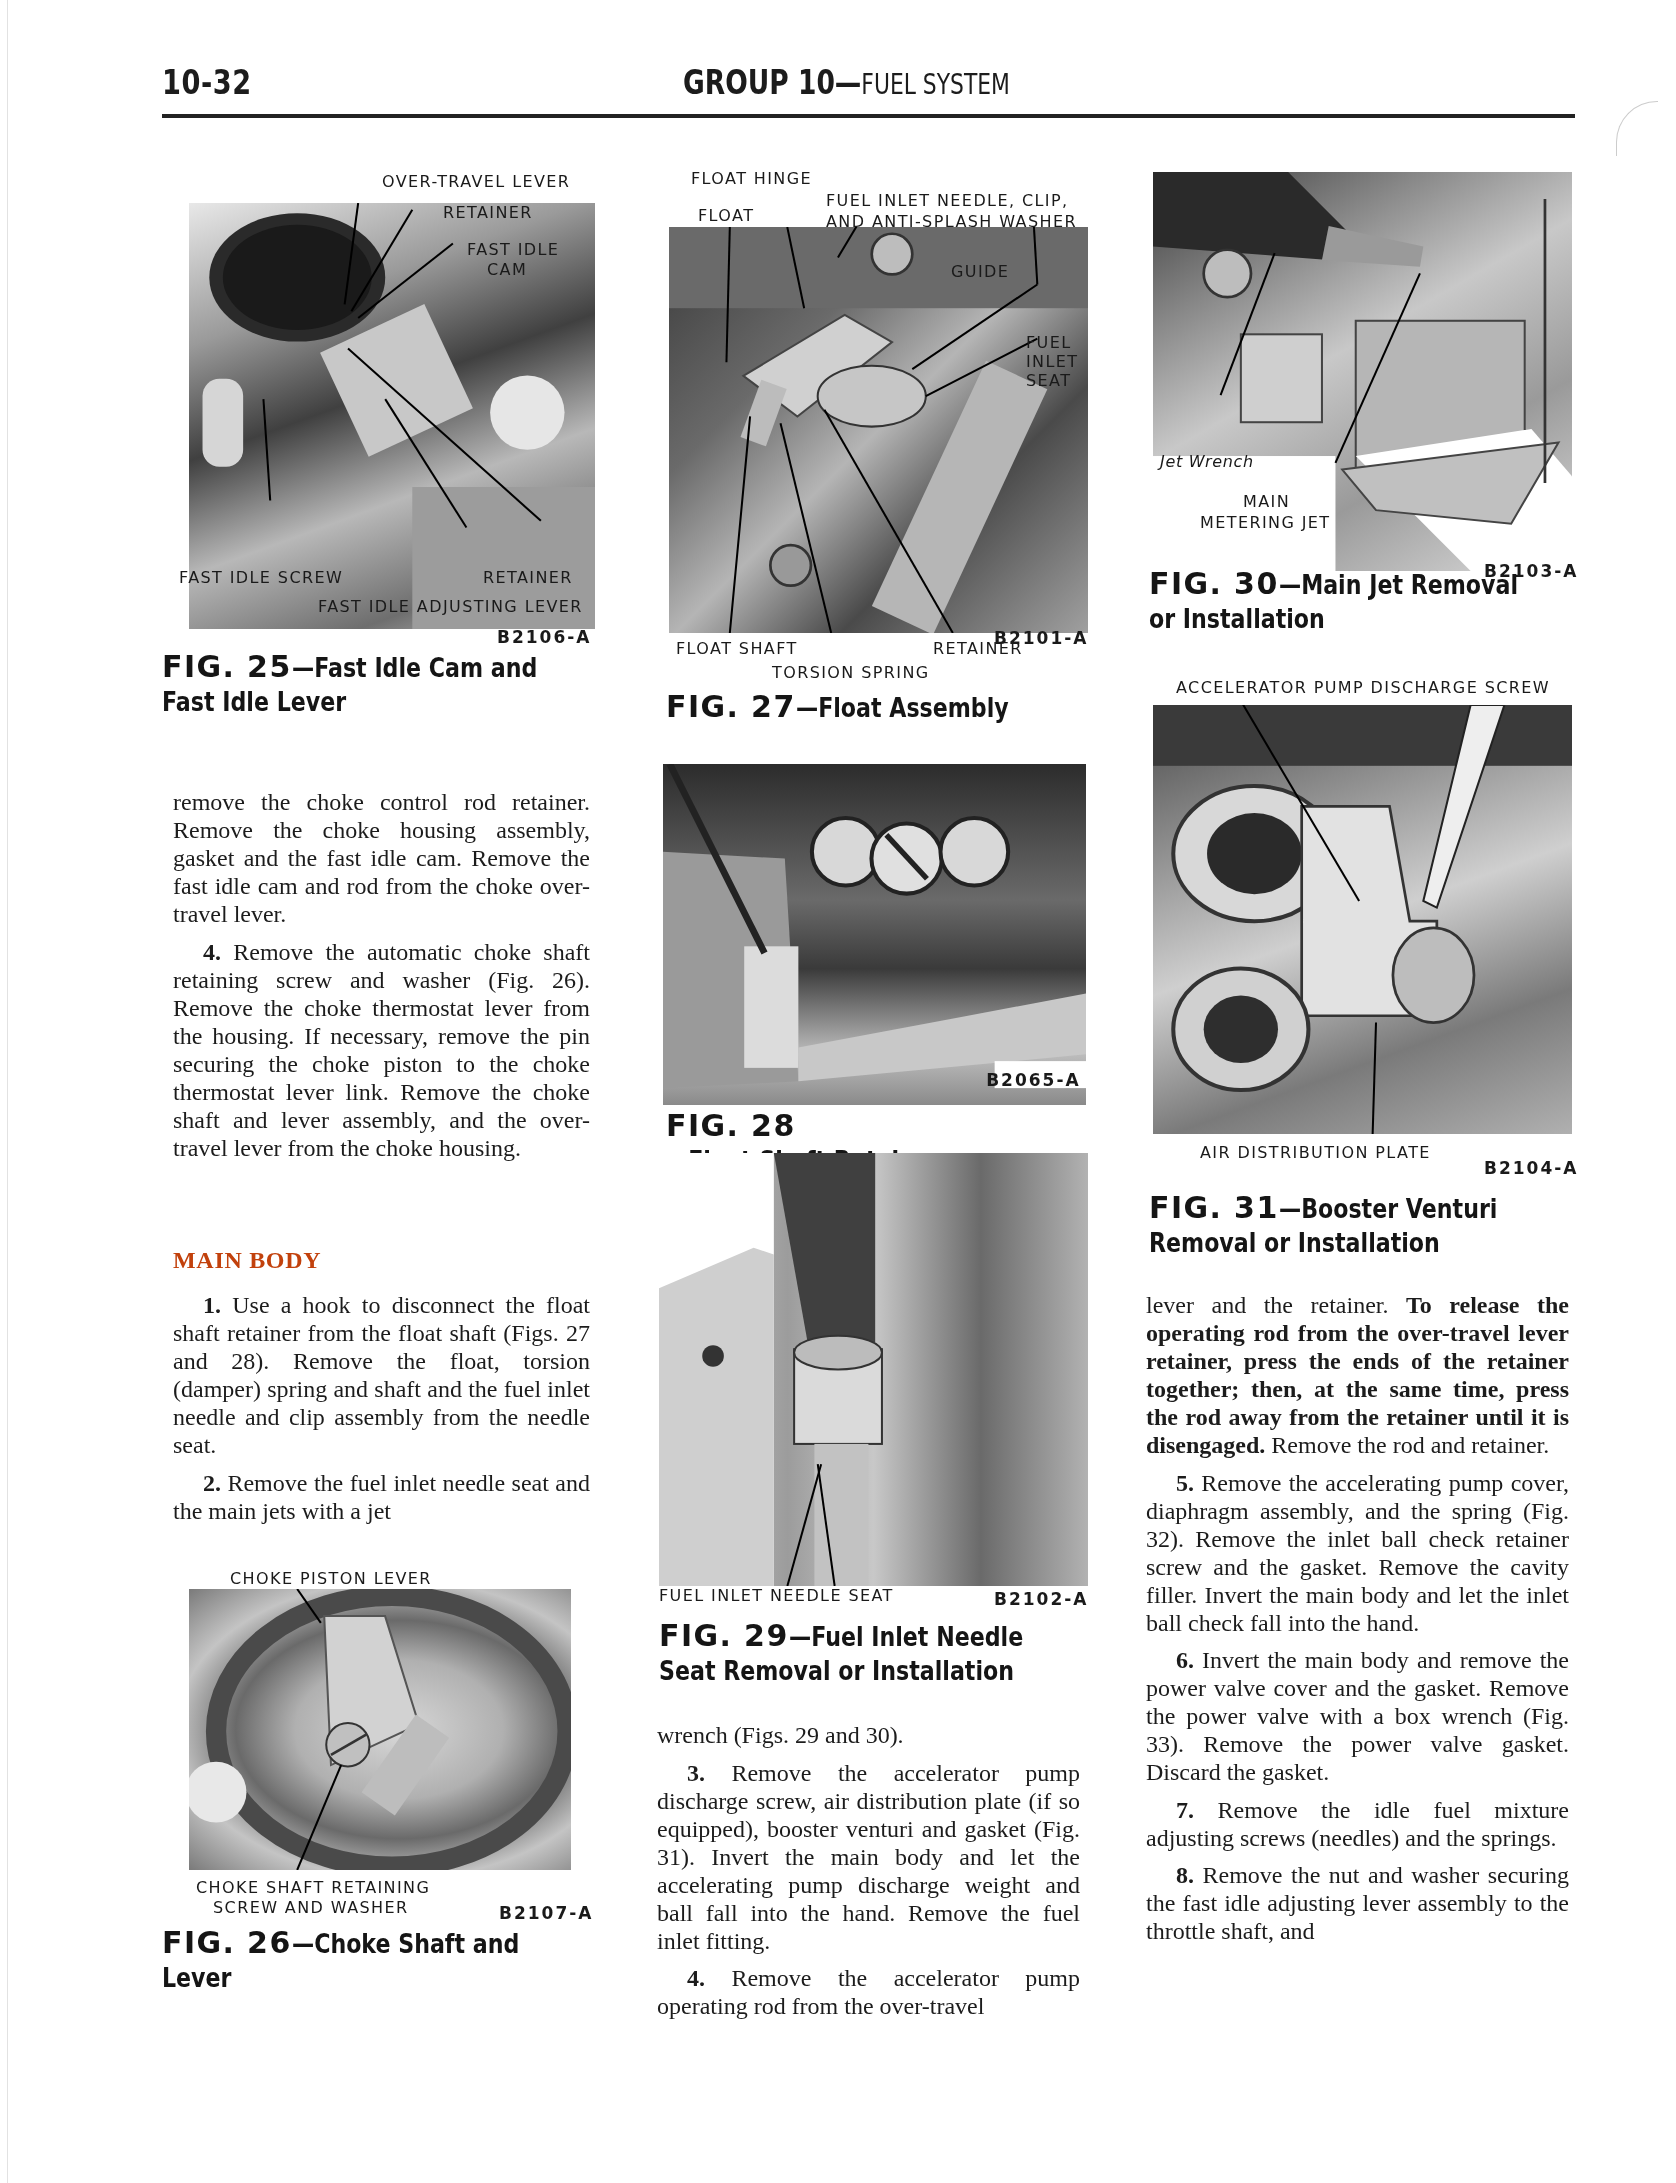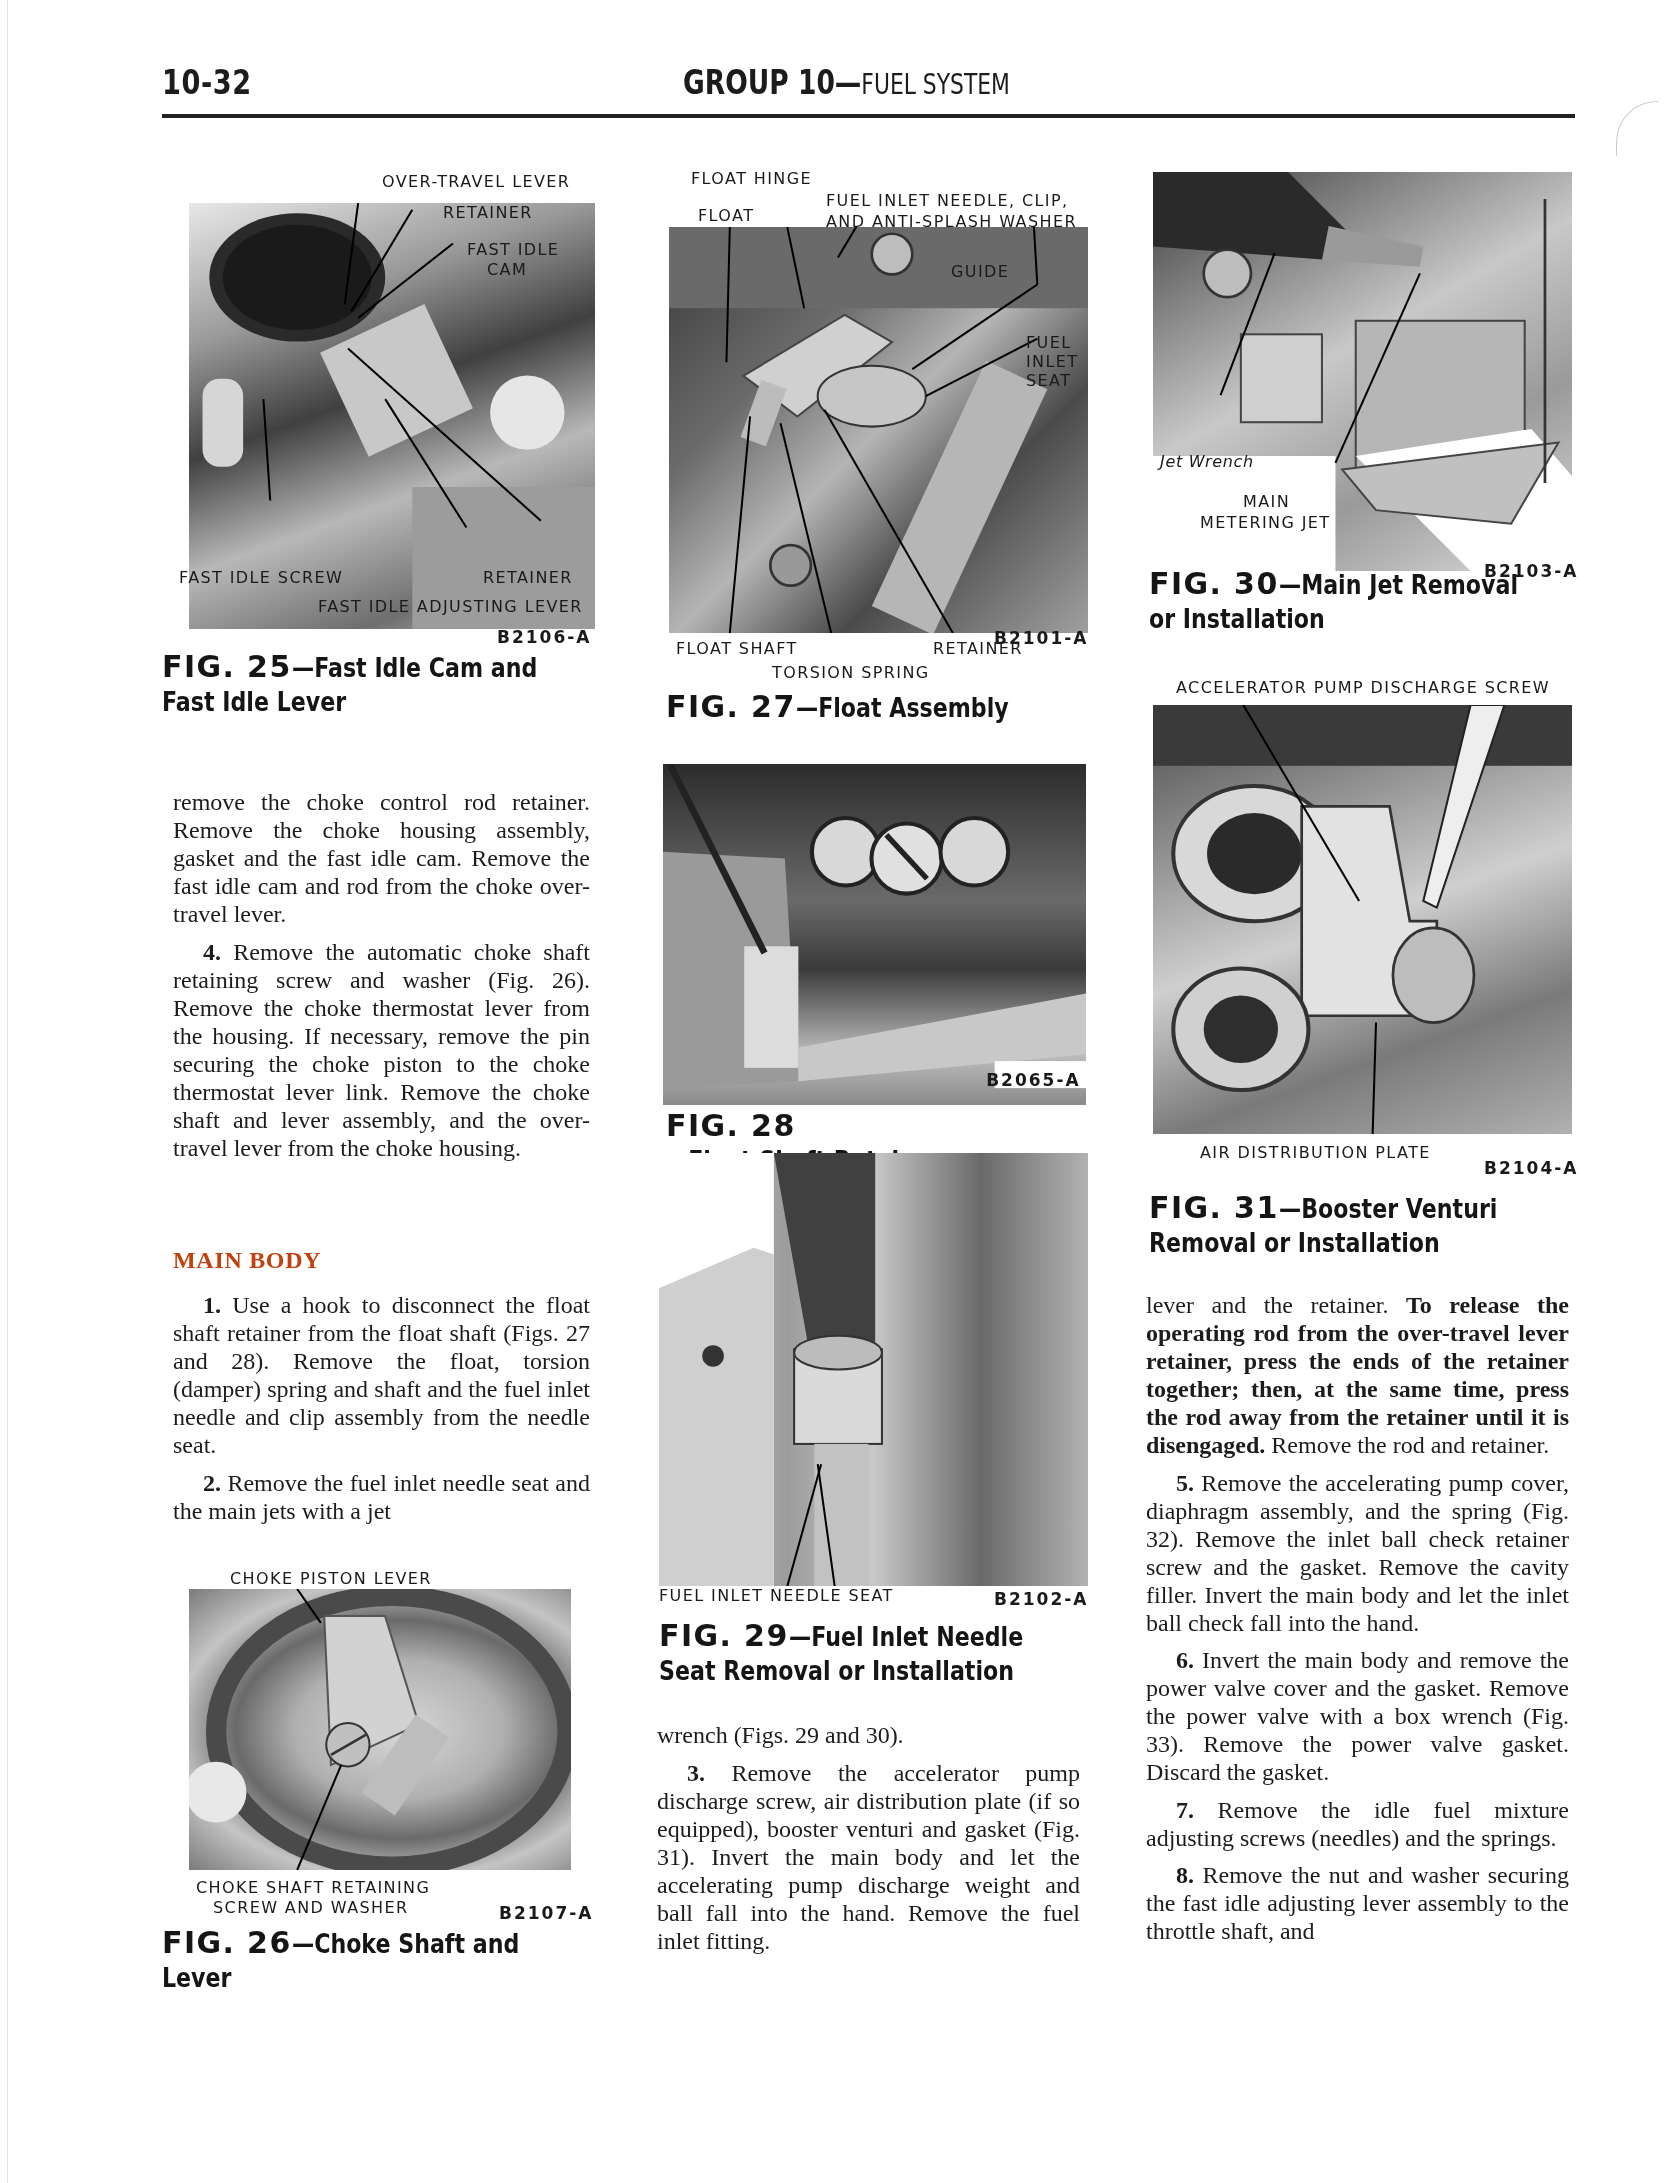--- a/index.html
+++ b/index.html
@@ -181,20 +181,21 @@
   <div class="code" style="left:994px; top:1589px;">B2102-A</div>
   <div class="cap" style="left:659px; top:1619px; width:433px;">
     <span class="fig">FIG. 29</span><span class="t">—Fuel Inlet Needle</span><br>
     <span class="t">Seat Removal or Installation</span>
   </div>
 </div>
 
 <div class="body-text" style="left:657px; top:1721px; width:423px;">
   <p>wrench (Figs. 29 and 30).</p>
   <p class="indent"><b>3.</b><span> Remove the accelerator pump discharge screw, air distribution plate (if so equipped), booster venturi and gasket (Fig. 31). Invert the main body and let the accelerating pump discharge weight and ball fall into the hand. Remove the fuel inlet fitting.</span></p>
+  <p class="indent"><b>4.</b><span> Remove the accelerator pump operating rod from the over-travel</span></p>
 </div>
 
 <div>
   <div class="photo" style="left:1153px; top:172px; width:419px; height:399px; background: linear-gradient(150deg,#3a3a3a 0%,#8a8a8a 25%,#c8c8c8 45%,#9a9a9a 70%,#dcdcdc 100%);">
     <svg viewBox="0 0 620 590" preserveAspectRatio="none">
       <path d="M0 0 L200 0 L300 100 L260 130 L0 110 Z" fill="#2a2a2a"></path>
       <path d="M260 80 L400 110 L395 140 L250 130 Z" fill="#9a9a9a"></path>
       <circle cx="110" cy="150" r="35" fill="#bdbdbd" stroke="#333" stroke-width="4"></circle>
       <rect x="130" y="240" width="120" height="130" fill="#cfcfcf" stroke="#444" stroke-width="3"></rect>
       <rect x="300" y="220" width="250" height="220" fill="#b6b6b6" stroke="#444" stroke-width="3"></rect>

